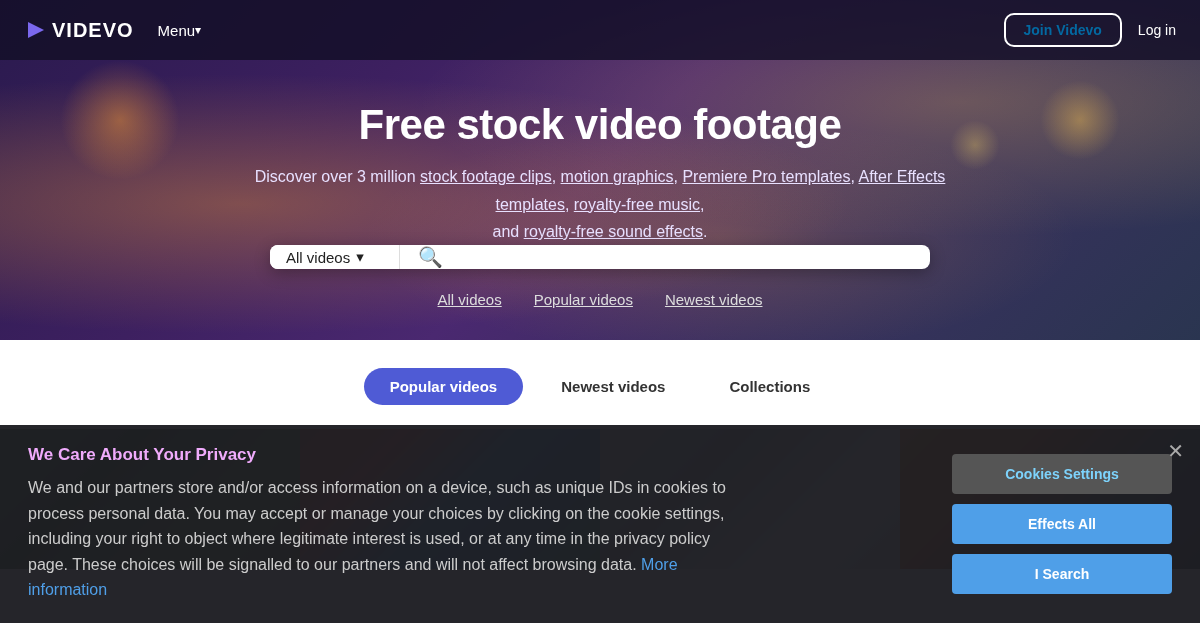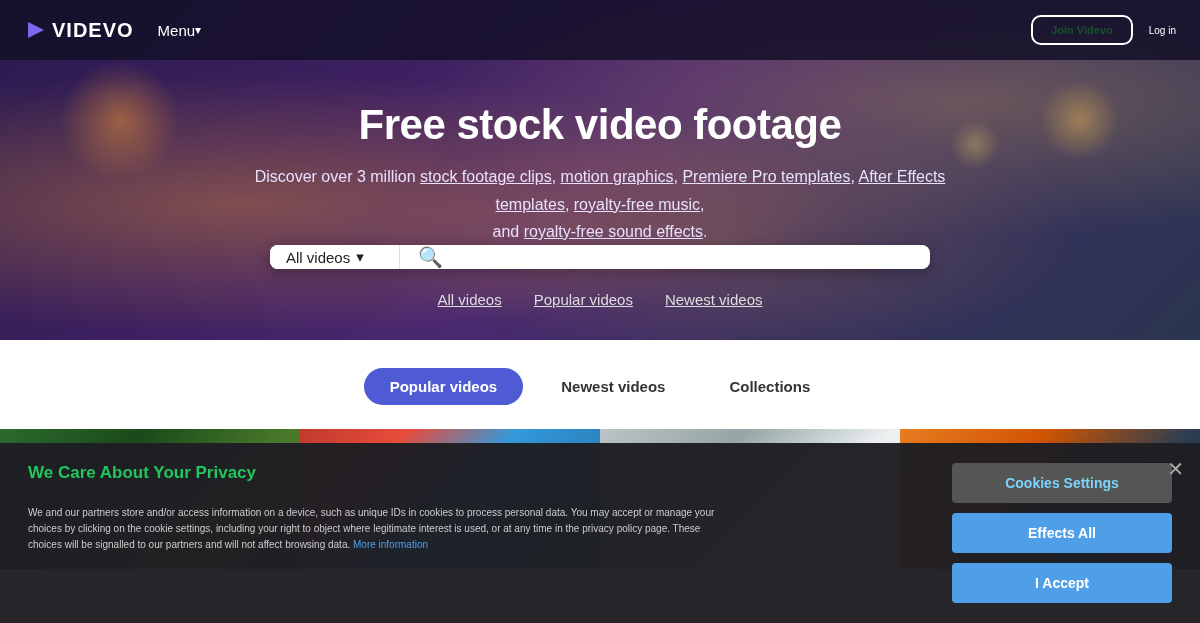--- a/index.html
+++ b/index.html
@@ -18,27 +18,27 @@
     .logo { display: flex; align-items: center; gap: 6px; color: #fff; font-weight: 800; font-size: 20px; letter-spacing: 1px; }
     .logo-icon { width: 22px; height: 22px; }
     .menu-btn {
       display: flex; align-items: center; gap: 0;
       color: #fff; background: none; border: none; cursor: pointer;
       font-size: 15px; font-weight: 500;
     }
     .chevron { font-size: 12px; }
     .navbar-right { display: flex; align-items: center; gap: 16px; }
     .join-btn {
-      border: 2px solid #fff; color: #14532d; background: transparent;
-      padding: 7px 18px; border-radius: 10px; font-size: 11px;
+      border: 2px solid #fff; color: #0369a1; background: transparent;
+      padding: 7px 18px; border-radius: 10px; font-size: 14px;
       font-weight: 600; cursor: pointer;
     }
     .login-btn {
       color: #fff; background: none; border: none;
-      font-size: 10px; font-weight: 500; cursor: pointer; text-align: center;
+      font-size: 14px; font-weight: 500; cursor: pointer; text-align: center;
     }
 
     
     .hero {
       position: absolute; top: 0; left: 0; right: 0; height: 340px;
       background: radial-gradient(ellipse at 20% 60%, rgba(255,165,50,0.35) 0%, transparent 45%),
                   radial-gradient(ellipse at 80% 30%, rgba(255,200,80,0.25) 0%, transparent 40%),
                   radial-gradient(ellipse at 60% 70%, rgba(255,180,60,0.2) 0%, transparent 35%),
                   linear-gradient(135deg, #2a1a4e 0%, #3d2060 30%, #4a2870 50%, #3a3060 70%, #2a3550 100%);
       display: flex; flex-direction: column; align-items: center;
@@ -152,24 +152,24 @@
       background: rgba(30, 30, 35, 0.97);
       display: flex; align-items: stretch;
       padding: 20px 28px;
       z-index: 100;
       min-height: 130px;
     }
     .cookie-text-area {
       flex: 1; padding-right: 40px;
     }
     .cookie-title {
-      color: #22c55e; font-size: 17px; font-weight: 700; margin-bottom: 22px;
+      color: #f0abfc; font-size: 17px; font-weight: 700; margin-bottom: 10px;
     }
     .cookie-body {
-      color: #ccc; font-size: 10px; line-height: 1.6; max-width: 700px;
+      color: #ccc; font-size: 16px; line-height: 1.6; max-width: 700px;
     }
     .cookie-body a { color: #4f9fe8; text-decoration: none; }
     .cookie-buttons {
       display: flex; flex-direction: column; gap: 10px;
       justify-content: center; min-width: 220px;
     }
     .cookie-btn {
       padding: 12px 20px; border-radius: 4px; font-size: 14px;
       font-weight: 600; cursor: pointer; border: none; text-align: center;
     }
@@ -261,18 +261,18 @@
   <div class="cookie-text-area">
     <div class="cookie-title">We Care About Your Privacy</div>
     <div class="cookie-body">
       <span>We and our partners store and/or access information on a device, such as unique IDs in cookies to process personal data. You may accept or manage your choices by clicking on the cookie settings, including your right to object where legitimate interest is used, or at any time in the privacy policy page. These choices will be signalled to our partners and will not affect browsing data.</span>
       <a href="#"> <span>More information</span></a>
     </div>
   </div>
   <div class="cookie-buttons">
     <button class="cookie-btn settings">Cookies Settings</button>
     <button class="cookie-btn reject">Effects All</button>
-    <button class="cookie-btn accept">I Accept</button>
+    <button class="cookie-btn accept">I Search</button>
   </div>
   <button class="cookie-close">
     <span>✕</span>
   </button>
 </div>
 
 </body></html>

